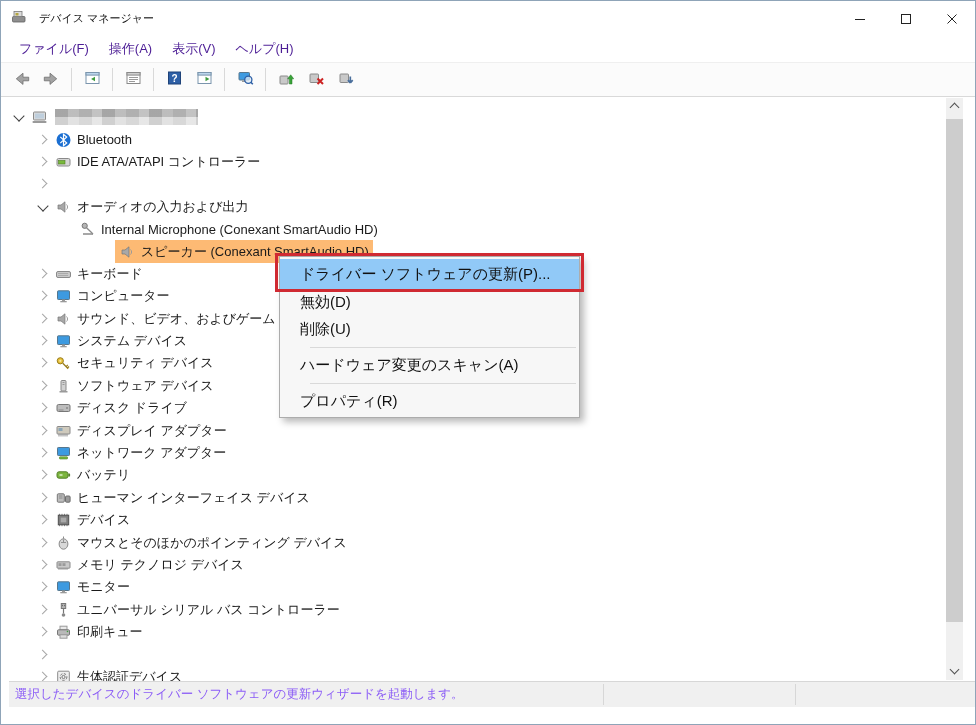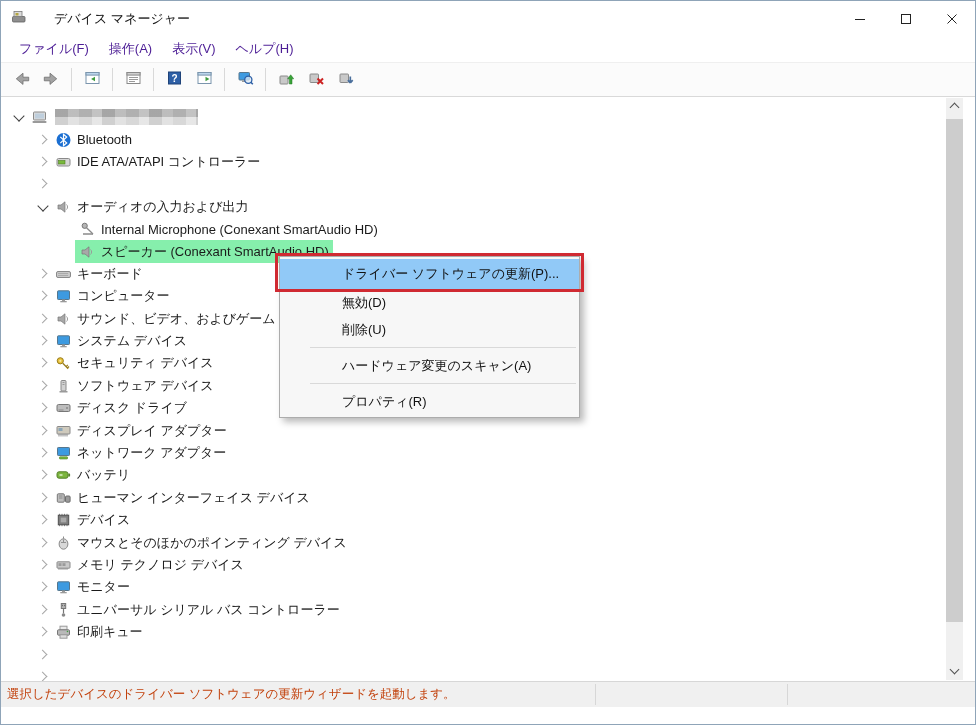--- a/index.html
+++ b/index.html
@@ -2,21 +2,21 @@
 <html><head>
 <meta charset="utf-8">
 <style>
   html,body{margin:0;padding:0;width:976px;height:725px;overflow:hidden;
     font-family:"Liberation Sans",sans-serif;background:#fff;}
   .window{position:absolute;inset:0;box-sizing:border-box;border:1px solid #8fa4b8;
     background:#fff;display:flex;flex-direction:column;}
   
   .titlebar{height:35px;display:flex;align-items:center;padding-left:9px;background:#fff;flex:0 0 auto;}
   .app-icon{width:22px;height:22px;flex:0 0 auto;}
-  .title-text{font-size:13px;color:#111;margin-left:22px;}
+  .title-text{font-size:11px;color:#111;margin-left:7px;}
   .win-controls{margin-left:auto;display:flex;height:100%;}
   .win-btn{width:46px;height:100%;display:flex;align-items:center;justify-content:center;}
   
   .menubar{height:26px;display:flex;align-items:center;padding-left:8px;background:#fff;
     border-bottom:1px solid #efefef;flex:0 0 auto;}
   .menu-item{font-size:13px;color:#4c1d95;padding:3px 10px;}
   
   .toolbar{height:33px;display:flex;align-items:center;padding-left:7px;gap:4px;background:#fbfbfb;
     border-bottom:1px solid #d9d9d9;flex:0 0 auto;}
   .tb-btn{width:26px;height:26px;display:flex;align-items:center;justify-content:center;}
@@ -24,49 +24,49 @@
   
   .tree{flex:1 1 auto;position:relative;overflow:hidden;background:#fff;padding-top:9px;box-sizing:border-box;text-align:right;}
   .tree-row{height:22.4px;display:flex;align-items:center;font-size:13px;color:#1a1a1a;white-space:nowrap;}
   .indent{flex:0 0 auto;height:1px;}
   .chev{width:16px;height:16px;position:relative;flex:0 0 auto;}
   .chev.collapsed::after{content:"";position:absolute;left:4px;top:4px;width:6px;height:6px;
     border-right:1.6px solid #a6a6a6;border-bottom:1.6px solid #a6a6a6;transform:rotate(-45deg);}
   .chev.expanded::after{content:"";position:absolute;left:4px;top:3px;width:7px;height:7px;
     border-right:1.7px solid #404040;border-bottom:1.7px solid #404040;transform:rotate(45deg);}
   .row-inner{display:flex;align-items:center;height:100%;padding:0 4px 0 2px;}
-  .tree-row.selected .row-inner{background:#86efac;}
+  .tree-row.selected .row-inner{background:#fdba74;margin-left:40px;}
   .row-icon{width:17px;height:16px;margin:0 5px 0 2px;flex:0 0 auto;}
   .row-icon svg{display:block;}
   .pixel-name{width:143px;height:16px;margin-left:2px;
     background:
       repeating-linear-gradient(0deg, rgba(255,255,255,.35) 0 8px, rgba(90,90,90,.18) 8px 16px),
       repeating-linear-gradient(90deg,#b7b7b7 0 13px,#d3d3d3 13px 24px,#c3c3c3 24px 37px,#dadada 37px 47px);}
   
   .context-menu{position:absolute;left:278px;top:255px;width:301px;box-sizing:border-box;
     background:#f7f7f7;border:1px solid #acacac;box-shadow:4px 4px 7px rgba(0,0,0,.28);
     padding:2px 0;z-index:5;}
-  .cm-item{height:27px;display:flex;align-items:center;padding-left:62px;font-size:13px;color:#111;}
+  .cm-item{height:27px;display:flex;align-items:center;padding-left:20px;font-size:15px;color:#111;}
   .cm-item.first{height:30px;}
   .cm-item.highlight{background:#91c9f7;}
   .cm-sep{height:1px;background:#d9d9d9;margin:4px 3px 4px 30px;}
   .red-box{position:absolute;left:274px;top:252px;width:309px;height:39px;box-sizing:border-box;
     border:3px solid #d02a32;z-index:6;}
   
   .scrollbar{position:absolute;top:1px;right:12px;width:17px;height:calc(100% - 2px);
     background:#f0f0f0;z-index:2;}
   .sb-arrow{position:absolute;left:0;width:17px;height:17px;}
   .sb-arrow::after{content:"";position:absolute;left:5px;width:6px;height:6px;
     border-right:1.6px solid #505050;border-bottom:1.6px solid #505050;}
   .sb-up{top:0;}  .sb-up::after{top:6px;transform:rotate(-135deg);}
   .sb-down{bottom:0;} .sb-down::after{top:3px;transform:rotate(45deg);}
   .sb-thumb{position:absolute;left:0;top:21px;width:17px;height:503px;background:#cdcdcd;}
   
   .statusbar{height:25px;flex:0 0 auto;background:#f0f0f0;border-top:1px solid #d7d7d7;
-    display:flex;align-items:center;font-size:12.5px;color:#c2410c;position:relative;padding-left:6px;}
+    display:flex;align-items:center;font-size:12.5px;color:#8b5cf6;position:relative;padding-left:6px;margin-left:8px;}
   .sb-div{position:absolute;top:2px;bottom:2px;width:1px;background:#d7d7d7;}
   .resize-strip{height:17px;background:#fff;flex:0 0 auto;}
 </style>
 </head>
 <body>
 
 <div class="window">
 
   <div class="titlebar">
     <span class="app-icon"><svg width="17" height="16" viewBox="0 0 16 16" xmlns="http://www.w3.org/2000/svg">
@@ -501,20 +501,30 @@
           <span class="label">印刷キュー</span>
         </span>
       </div>
       <div class="tree-row">
         <span class="indent" style="width: 34px;"></span>
         <span class="chev collapsed"></span>
       </div>
       <div class="tree-row">
         <span class="indent" style="width: 34px;"></span>
         <span class="chev collapsed"></span>
+        <span class="row-inner">
+          <span class="row-icon">
+            <svg width="17" height="16" viewBox="0 0 16 16" xmlns="http://www.w3.org/2000/svg">
+              <rect x="2.2" y="2.2" width="11.6" height="11.6" rx="1" fill="#efefef" stroke="#8a8a8a"></rect>
+              <circle cx="8" cy="8" r="1.6" fill="none" stroke="#777"></circle>
+              <circle cx="8" cy="8" r="3.4" fill="none" stroke="#777" stroke-dasharray="2.5 1.5"></circle>
+            </svg>
+          </span>
+          <span class="label">生体認証デバイス</span>
+        </span>
       </div>
     </div>
 
   <div class="context-menu" id="ctxmenu">
       <div class="cm-item first highlight">ドライバー ソフトウェアの更新(P)...</div>
       <div class="cm-item">無効(D)</div>
       <div class="cm-item">削除(U)</div>
       <div class="cm-sep"></div>
       <div class="cm-item">ハードウェア変更のスキャン(A)</div>
       <div class="cm-sep"></div>

